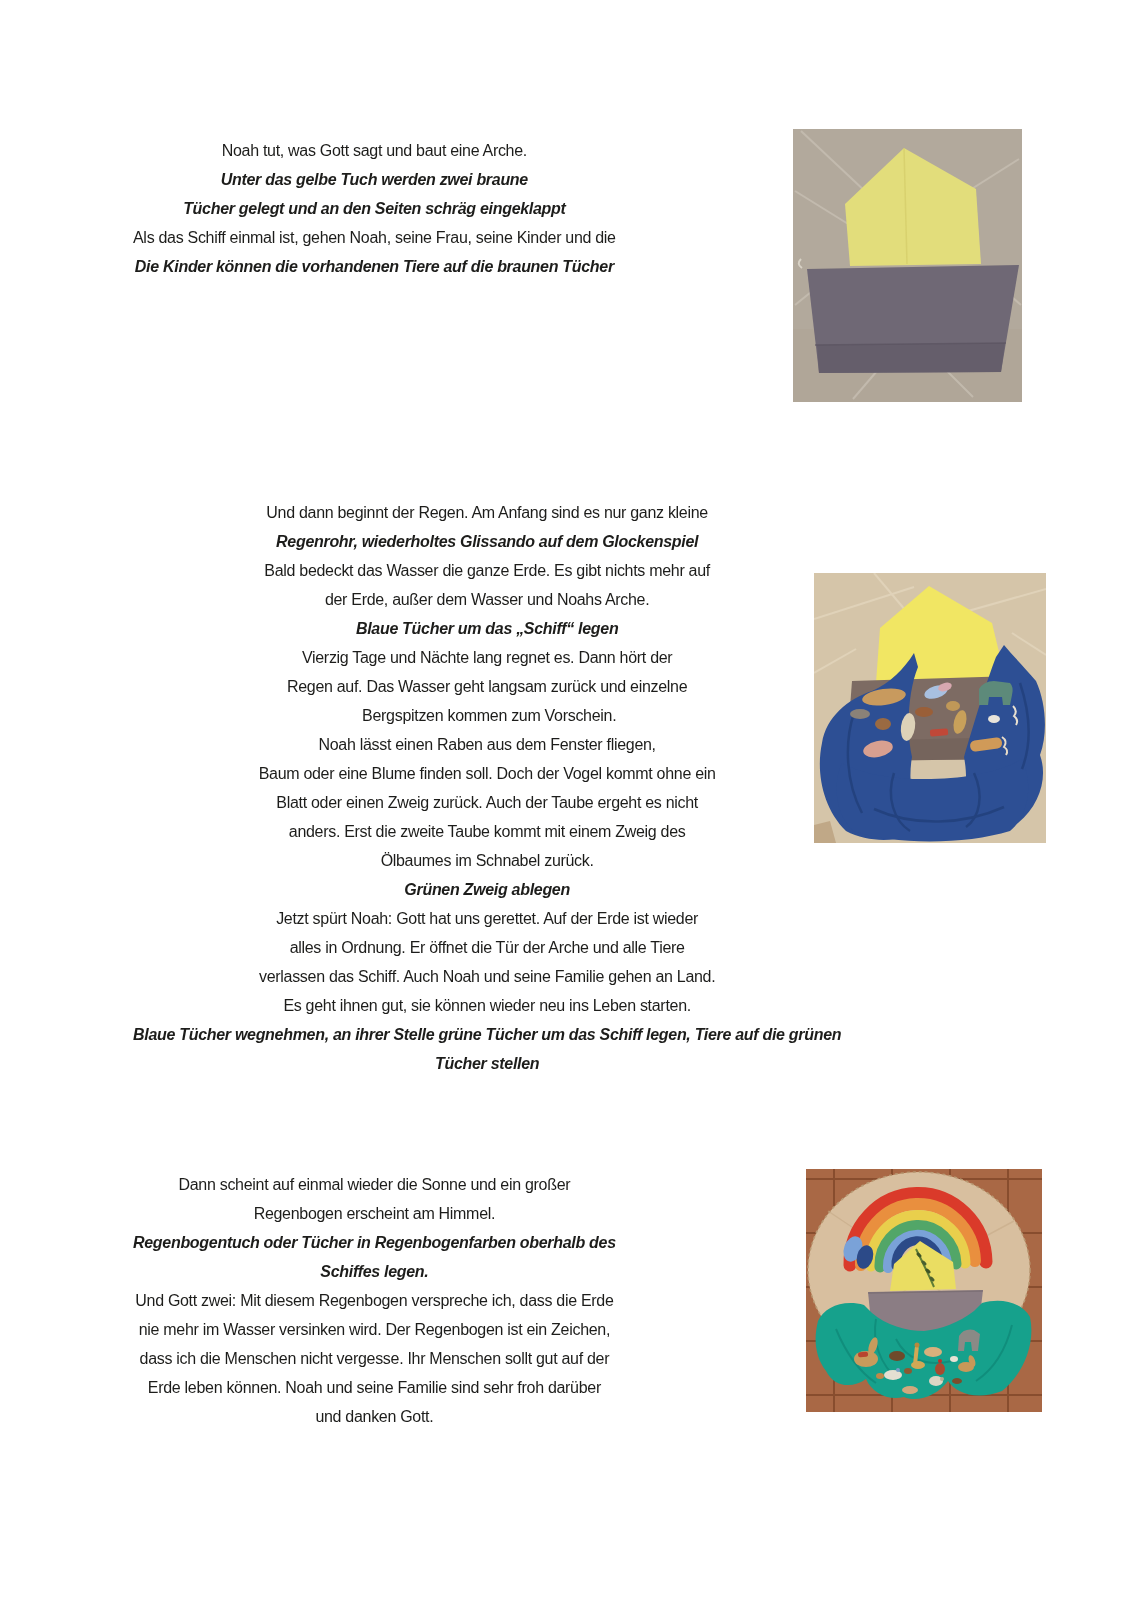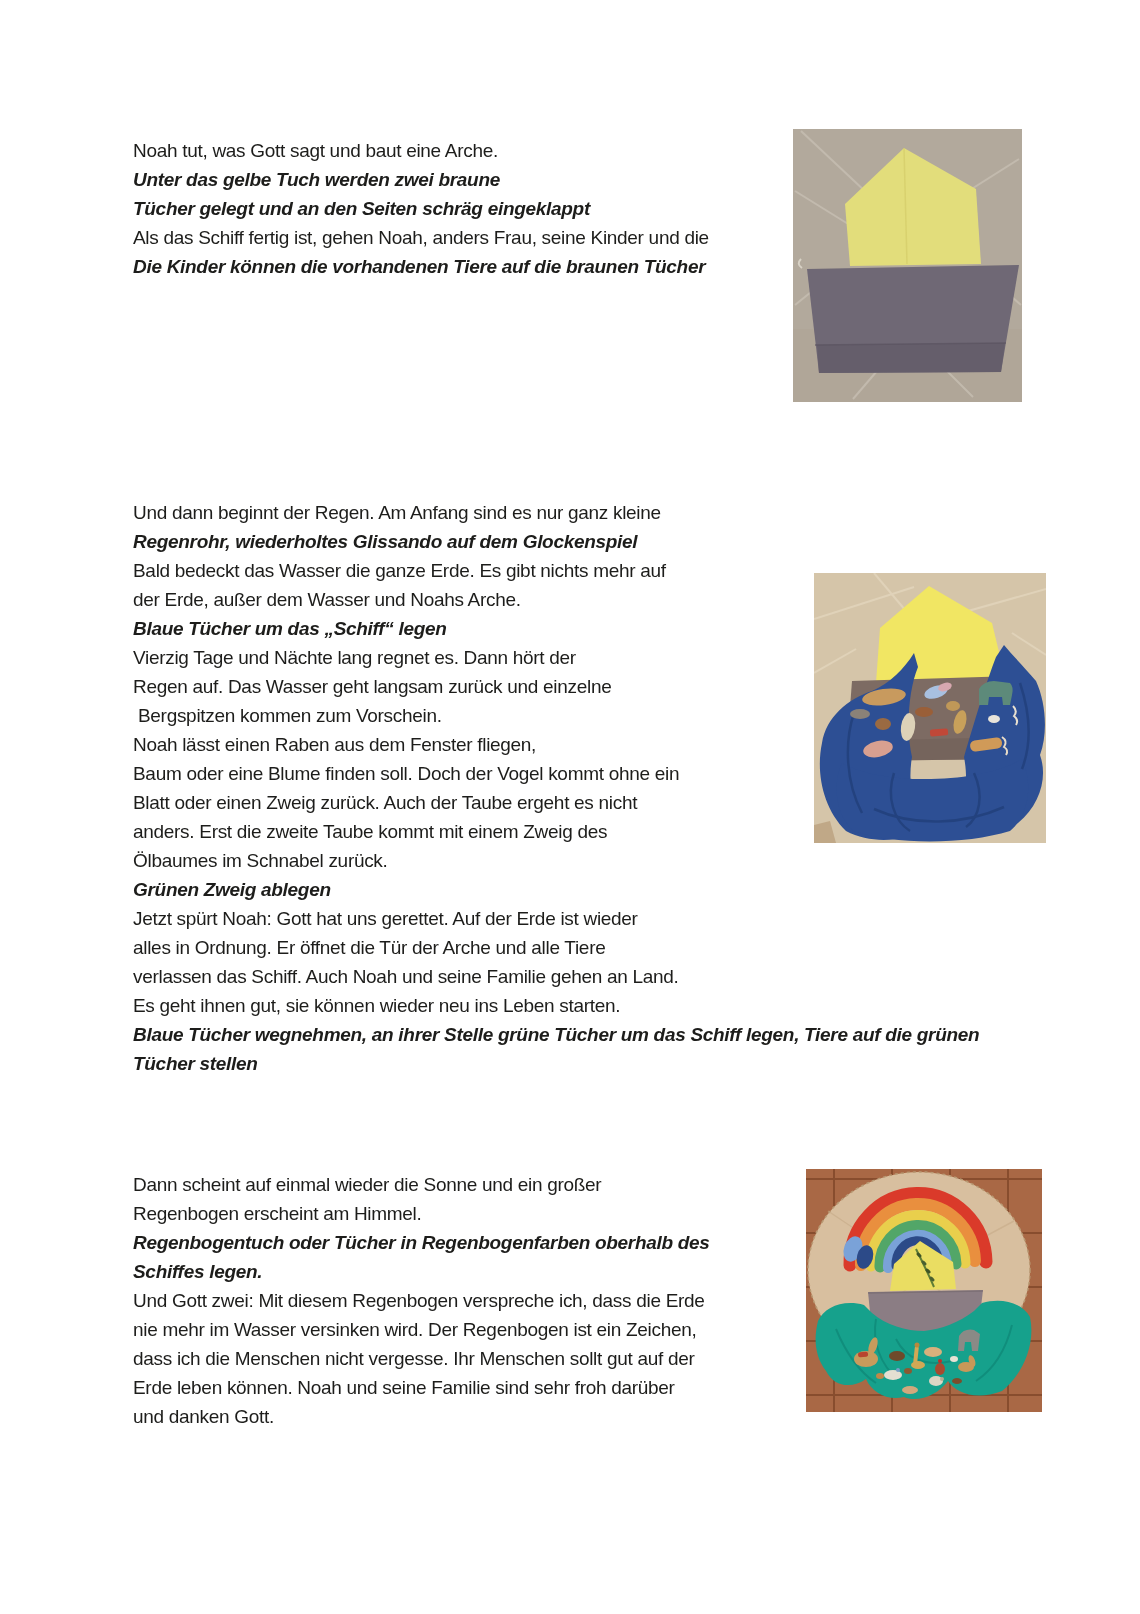--- a/index.html
+++ b/index.html
@@ -1,19 +1,19 @@
 <!DOCTYPE html>
 <html lang="de"><head>
 <meta charset="utf-8">
 <style>
   html,body{margin:0;padding:0;background:#ffffff;}
   .page{position:relative;width:1140px;height:1614px;background:#ffffff;overflow:hidden;
         font-family:"Liberation Sans","DejaVu Sans",sans-serif;}
-  .tblock{position:absolute;left:133px;color:#1d1d1b;font-size:19px;line-height:29px;
-          letter-spacing:-0.3px;}
+  .tblock{position:absolute;left:133px;color:#1d1d1b;font-size:16px;line-height:29px;
+          letter-spacing:-0.3px;text-align:center;}
   .tblock .line{white-space:pre;height:29px;}
   .tblock .line.italic{font-style:italic;font-weight:bold;}
   .p1{top:136px;}
   .p2{top:498px;}
   .p3{top:1170px;}
   .photo{position:absolute;}
   .photo svg{display:block;width:100%;height:100%;}
   .ph1{left:793px;top:129px;width:229px;height:273px;}
   .ph2{left:814px;top:573px;width:232px;height:270px;}
   .ph3{left:806px;top:1169px;width:236px;height:243px;}
@@ -21,21 +21,21 @@
 </head>
 <body>
 
 <div class="page">
 
   <div class="tblock p1">
 
   <div class="line">Noah tut, was Gott sagt und baut eine Arche.</div>
       <div class="line italic">Unter das gelbe Tuch werden zwei braune</div>
       <div class="line italic">Tücher gelegt und an den Seiten schräg eingeklappt</div>
-      <div class="line">Als das Schiff fertig ist, gehen Noah, anders Frau, seine Kinder und die</div>
+      <div class="line">Als das Schiff einmal ist, gehen Noah, seine Frau, seine Kinder und die</div>
       <div class="line italic">Die Kinder können die vorhandenen Tiere auf die braunen Tücher</div>
     </div>
 
   <div class="tblock p2">
 
   <div class="line">Und dann beginnt der Regen. Am Anfang sind es nur ganz kleine</div>
       <div class="line italic">Regenrohr, wiederholtes Glissando auf dem Glockenspiel</div>
       <div class="line">Bald bedeckt das Wasser die ganze Erde. Es gibt nichts mehr auf</div>
       <div class="line">der Erde, außer dem Wasser und Noahs Arche.</div>
       <div class="line italic">Blaue Tücher um das „Schiff“ legen</div>

